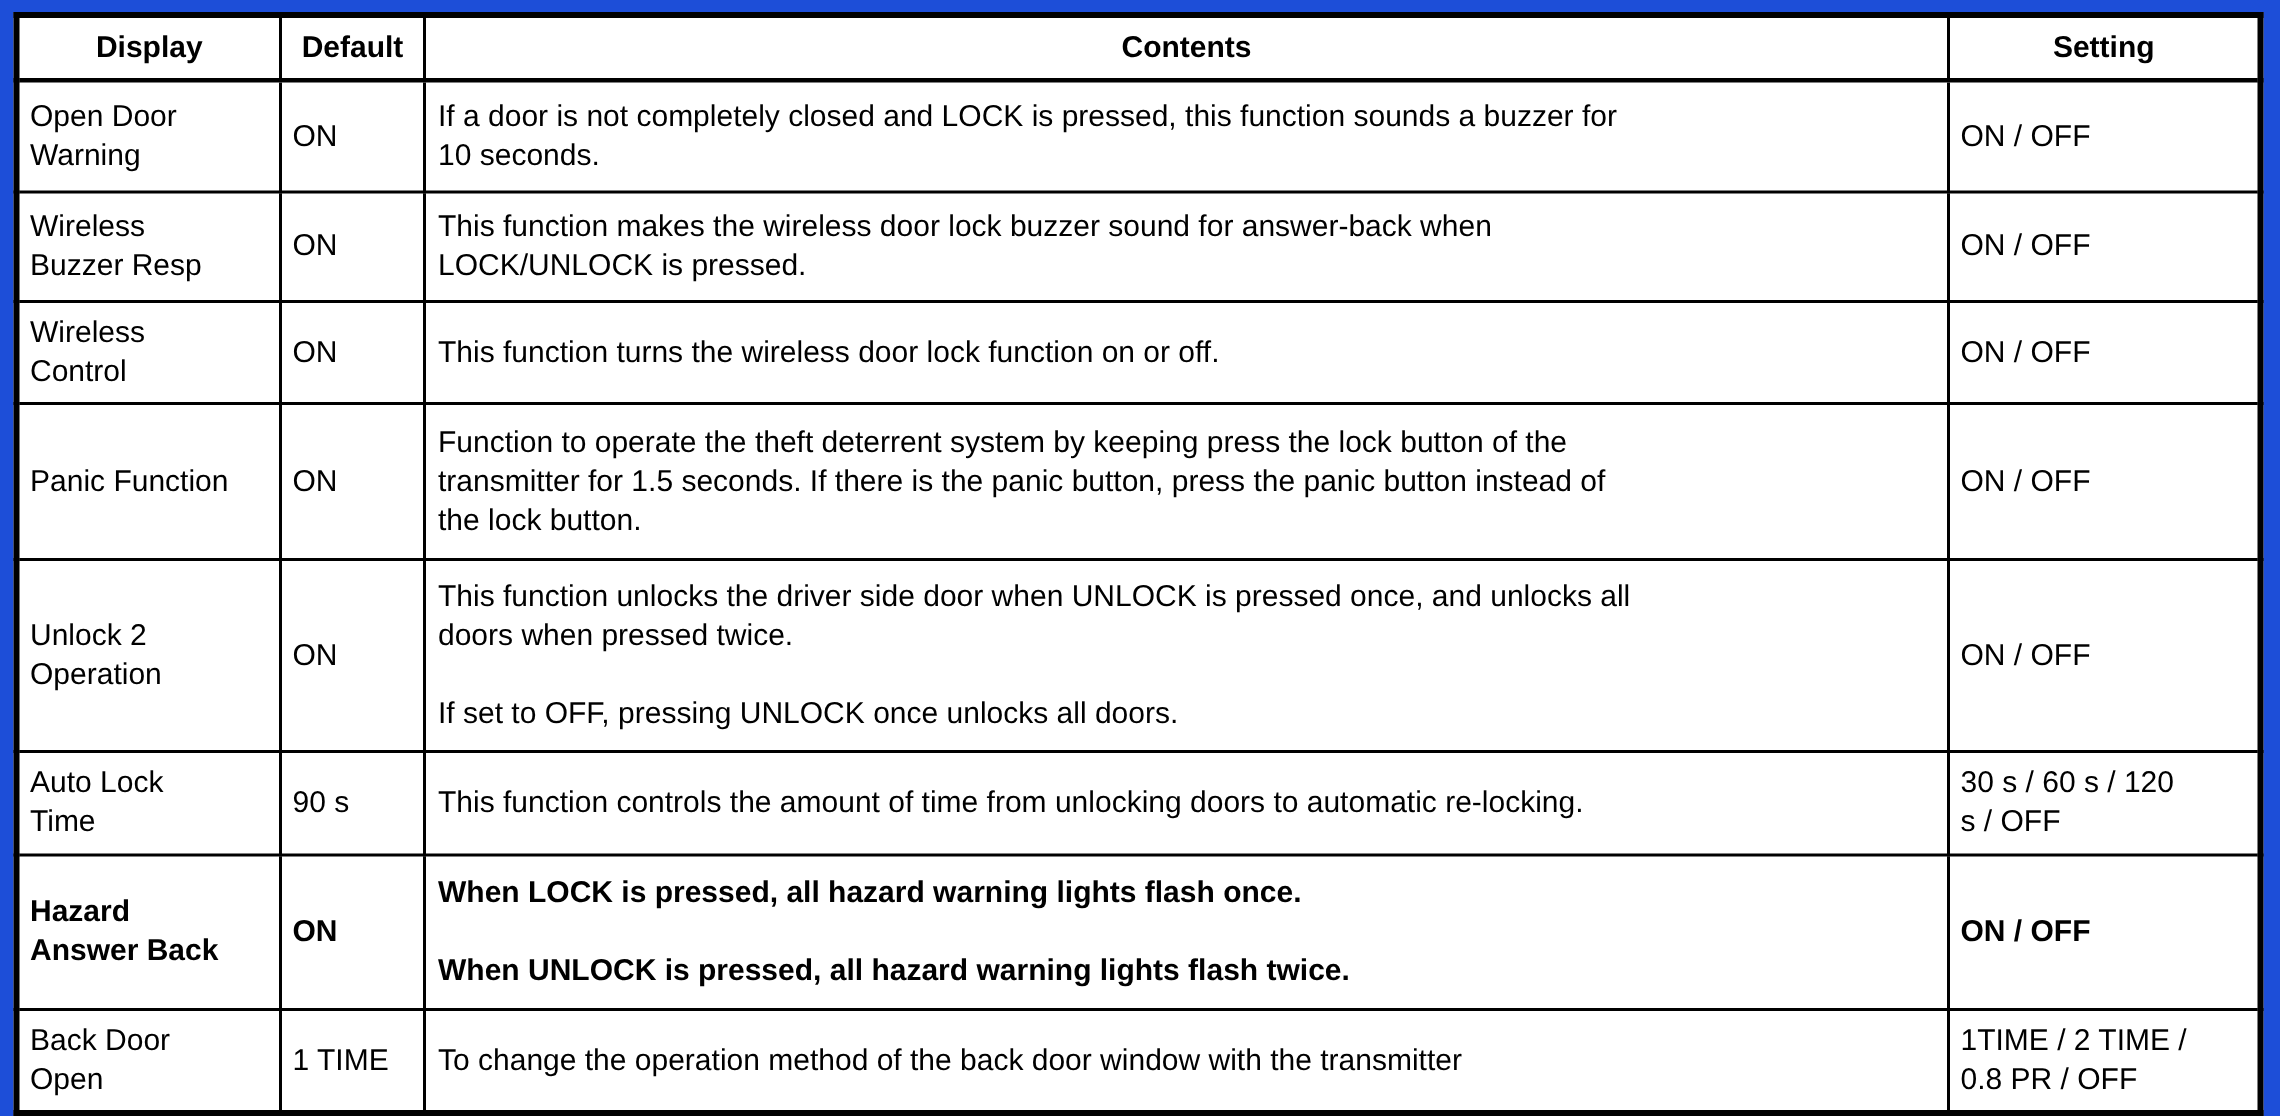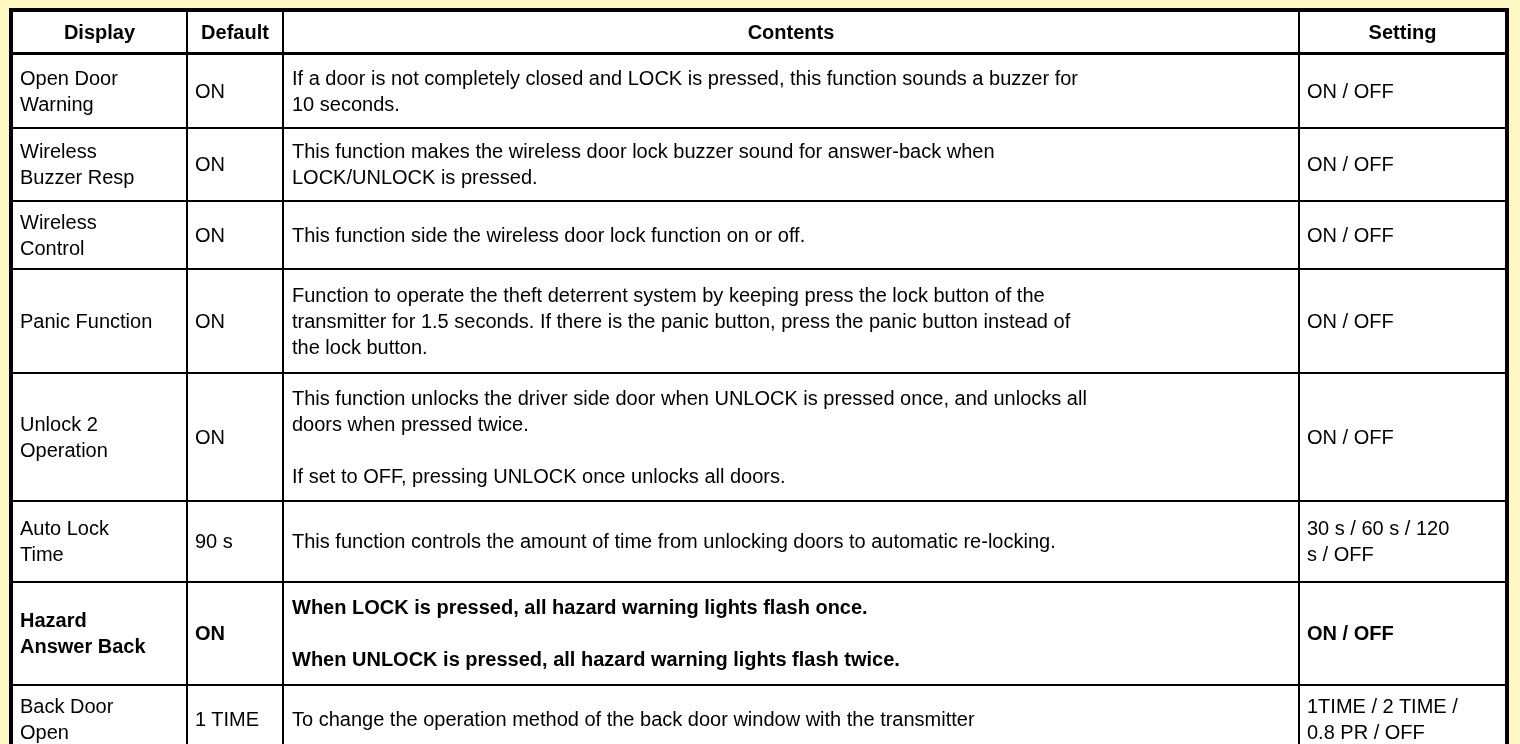--- a/index.html
+++ b/index.html
@@ -4,21 +4,21 @@
 <style>
   html, body {
     margin: 0;
     padding: 0;
     background: #ffffff;
   }
   .doc-page {
     position: relative;
     width: 1520px;
     height: 744px;
-    background: #fef9c3;
+    background: #1d4ed8;
     overflow: hidden;
     font-family: "Liberation Sans", sans-serif;
   }
   table.settings-table {
     border-collapse: collapse;
     table-layout: fixed;
     width: 1496px;
     margin: 8px 0 0 9px;
     background: #ffffff;
   }
@@ -49,21 +49,21 @@
   .settings-table td.c-contents {
     padding-left: 8px;
     padding-right: 27px;
   }
   
   tbody tr:nth-child(1) { height: 74px; }
   tbody tr:nth-child(2) { height: 73px; }
   tbody tr:nth-child(3) { height: 68px; }
   tbody tr:nth-child(4) { height: 104px; }
   tbody tr:nth-child(5) { height: 128px; }
-  tbody tr:nth-child(6) { height: 81px; }
+  tbody tr:nth-child(6) { height: 69px; }
   tbody tr:nth-child(7) { height: 103px; font-weight: bold; }
   tbody tr:nth-child(8) { height: 69px; }
 </style>
 </head>
 <body>
 
 <div class="doc-page">
   <table class="settings-table">
     <colgroup>
       <col style="width:176px">
@@ -93,21 +93,21 @@
 Buzzer Resp</td>
         <td class="c-default">ON</td>
         <td class="c-contents">This function makes the wireless door lock buzzer sound for answer-back when
 LOCK/UNLOCK is pressed.</td>
         <td class="c-setting">ON / OFF</td>
       </tr>
       <tr>
         <td class="c-display">Wireless
 Control</td>
         <td class="c-default">ON</td>
-        <td class="c-contents">This function side the wireless door lock function on or off.</td>
+        <td class="c-contents">This function turns the wireless door lock function on or off.</td>
         <td class="c-setting">ON / OFF</td>
       </tr>
       <tr>
         <td class="c-display">Panic Function</td>
         <td class="c-default">ON</td>
         <td class="c-contents">Function to operate the theft deterrent system by keeping press the lock button of the
 transmitter for 1.5 seconds. If there is the panic button, press the panic button instead of
 the lock button.</td>
         <td class="c-setting">ON / OFF</td>
       </tr>

